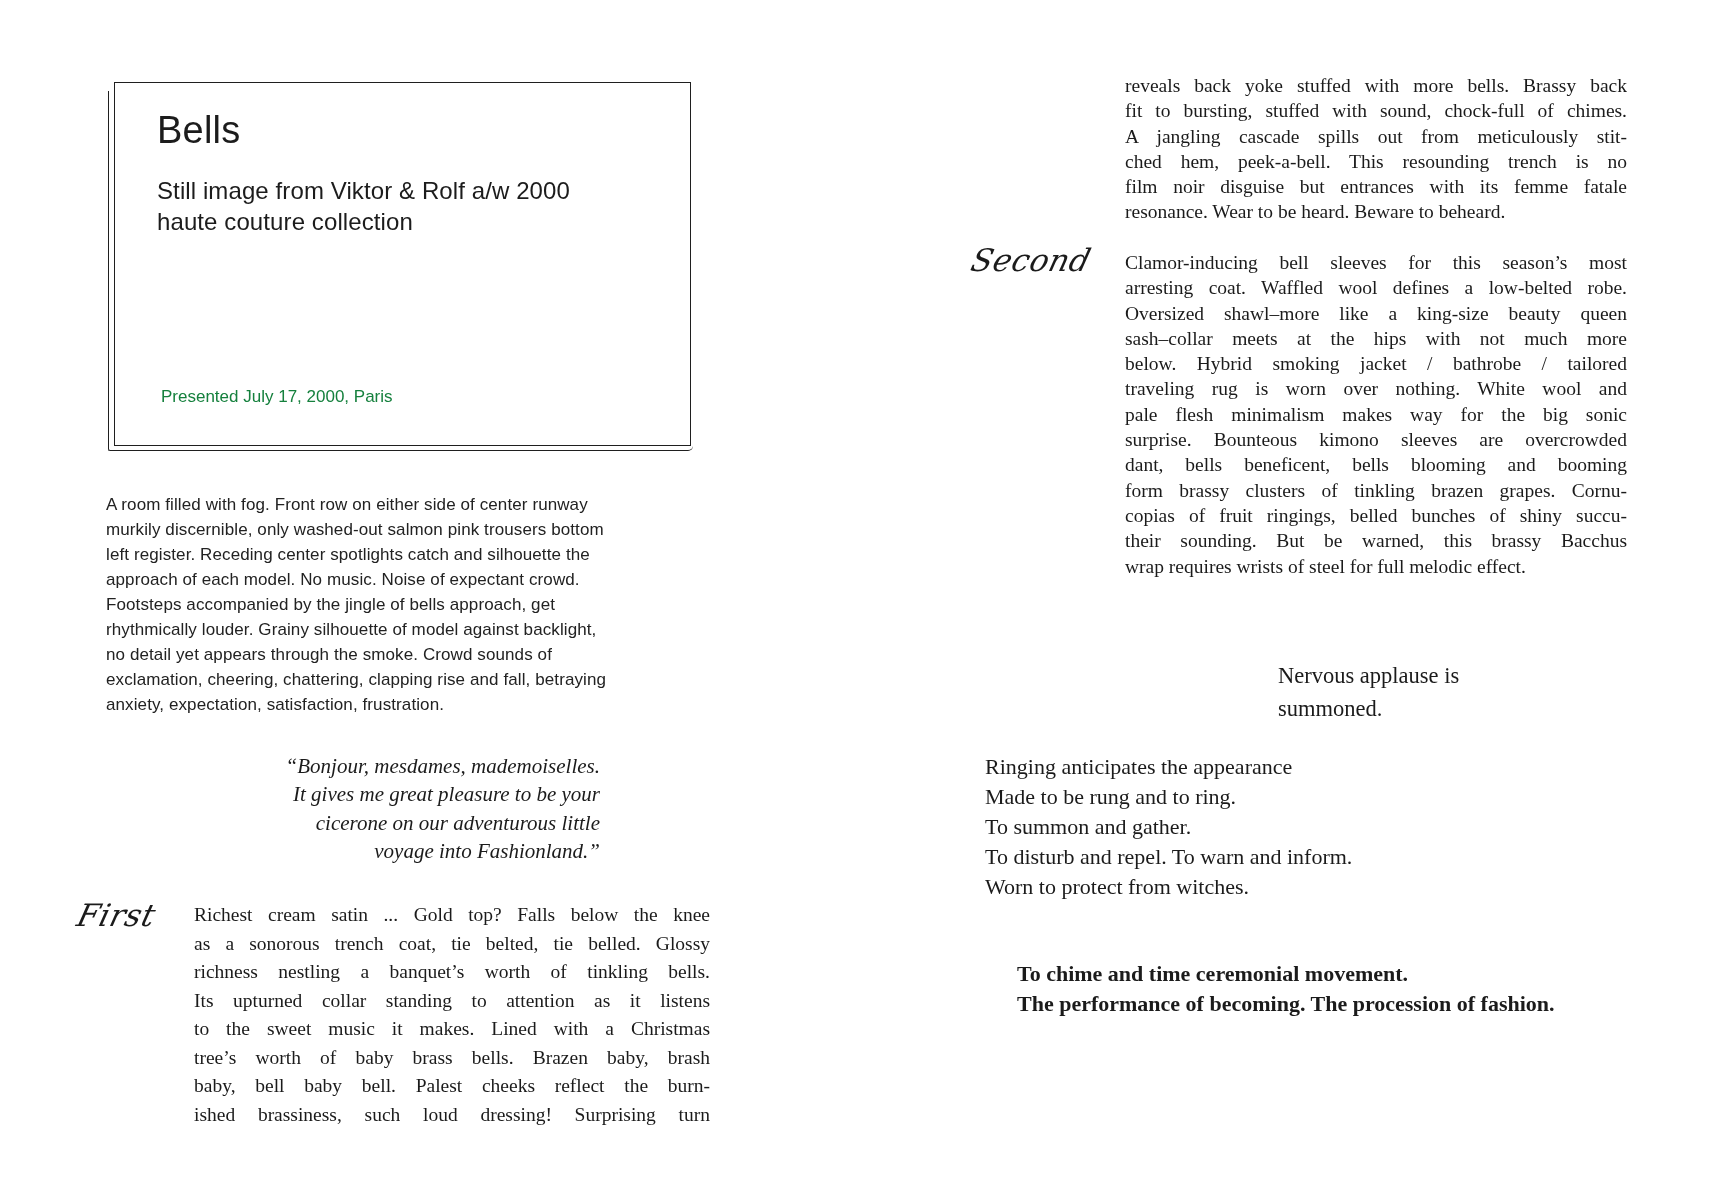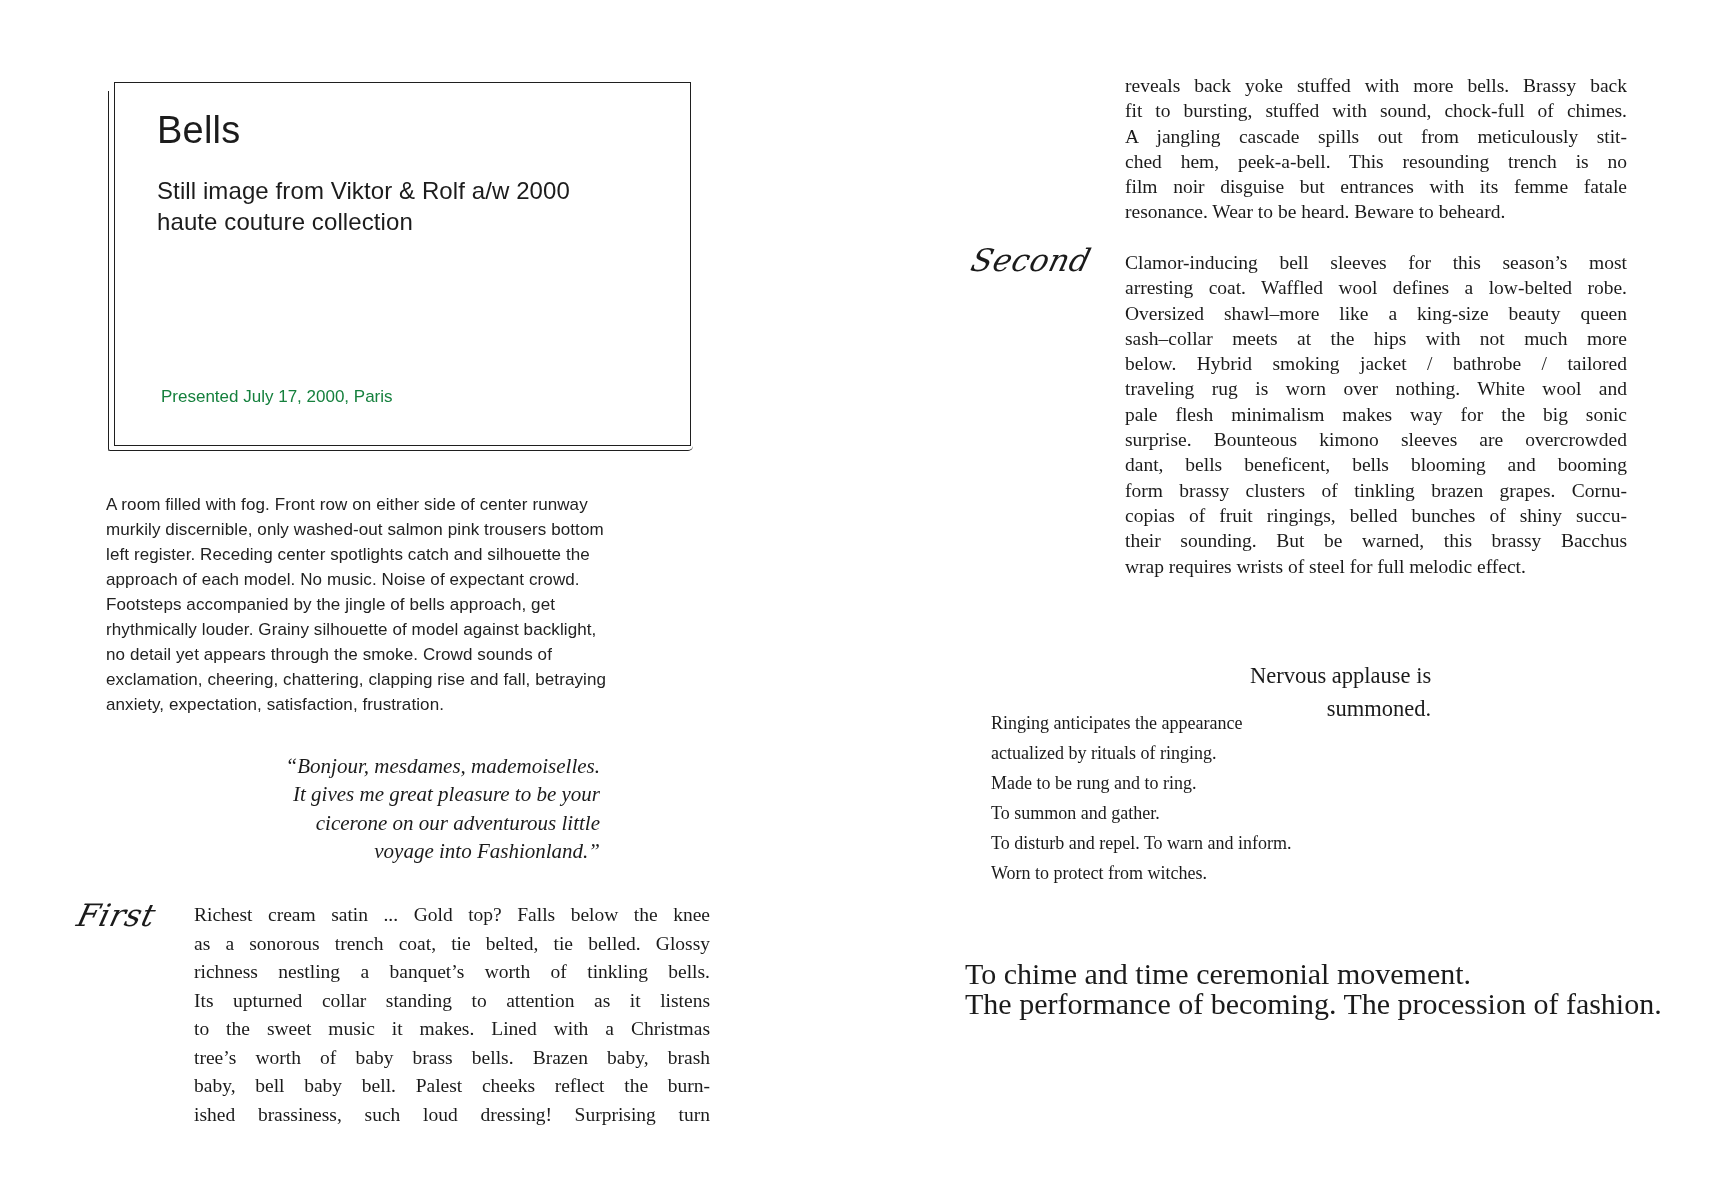--- a/index.html
+++ b/index.html
@@ -54,23 +54,23 @@
     font-size:31px;color:#1b1b1b;transform:skewX(-14deg);
     letter-spacing:.5px;
   }
   .first-label{left:78px;top:897px;}
   .first-para{left:194px;top:901px;width:516px;font-size:19.5px;line-height:28.5px;}
 
   
   .para1{left:1125px;top:73px;width:502px;font-size:19.5px;line-height:25.3px;}
   .second-label{left:972px;top:242px;}
   .para2{left:1125px;top:250px;width:502px;font-size:19.5px;line-height:25.3px;}
-  .aside-note{left:1250px;top:660px;font-size:22.5px;line-height:32.5px;text-align:right;}
-  .litany1{left:985px;top:708px;font-size:18px;line-height:30px;margin-left:6px;}
-  .litany2{left:965px;top:959px;font-size:30px;line-height:30px;}
+  .aside-note{left:1278px;top:660px;font-size:22.5px;line-height:32.5px;}
+  .litany1{left:985px;top:752px;font-size:22px;line-height:30px;}
+  .litany2{left:1017px;top:959px;font-size:22px;line-height:30px;font-weight:bold;}
 </style>
 </head>
 <body>
 
 <div class="abs card">
   <div class="card-title">Bells</div>
   <div class="card-subtitle nowrap">
       <div class="ln">Still image from Viktor &amp; Rolf a/w 2000</div>
       <div class="ln">haute couture collection</div>
     </div>
@@ -136,21 +136,20 @@
     <div class="ln">wrap requires wrists of steel for full melodic effect.</div>
   </div>
 
 <div class="abs aside-note serif nowrap">
     <div class="ln">Nervous applause is</div>
     <div class="ln">summoned.</div>
   </div>
 
 <div class="abs litany1 serif nowrap">
     <div class="ln">Ringing anticipates the appearance</div>
-    <div class="ln">actualized by rituals of ringing.</div>
     <div class="ln">Made to be rung and to ring.</div>
     <div class="ln">To summon and gather.</div>
     <div class="ln">To disturb and repel. To warn and inform.</div>
     <div class="ln">Worn to protect from witches.</div>
   </div>
 
 <div class="abs litany2 serif nowrap">
     <div class="ln">To chime and time ceremonial movement.</div>
     <div class="ln">The performance of becoming. The procession of fashion.</div>
   </div>

